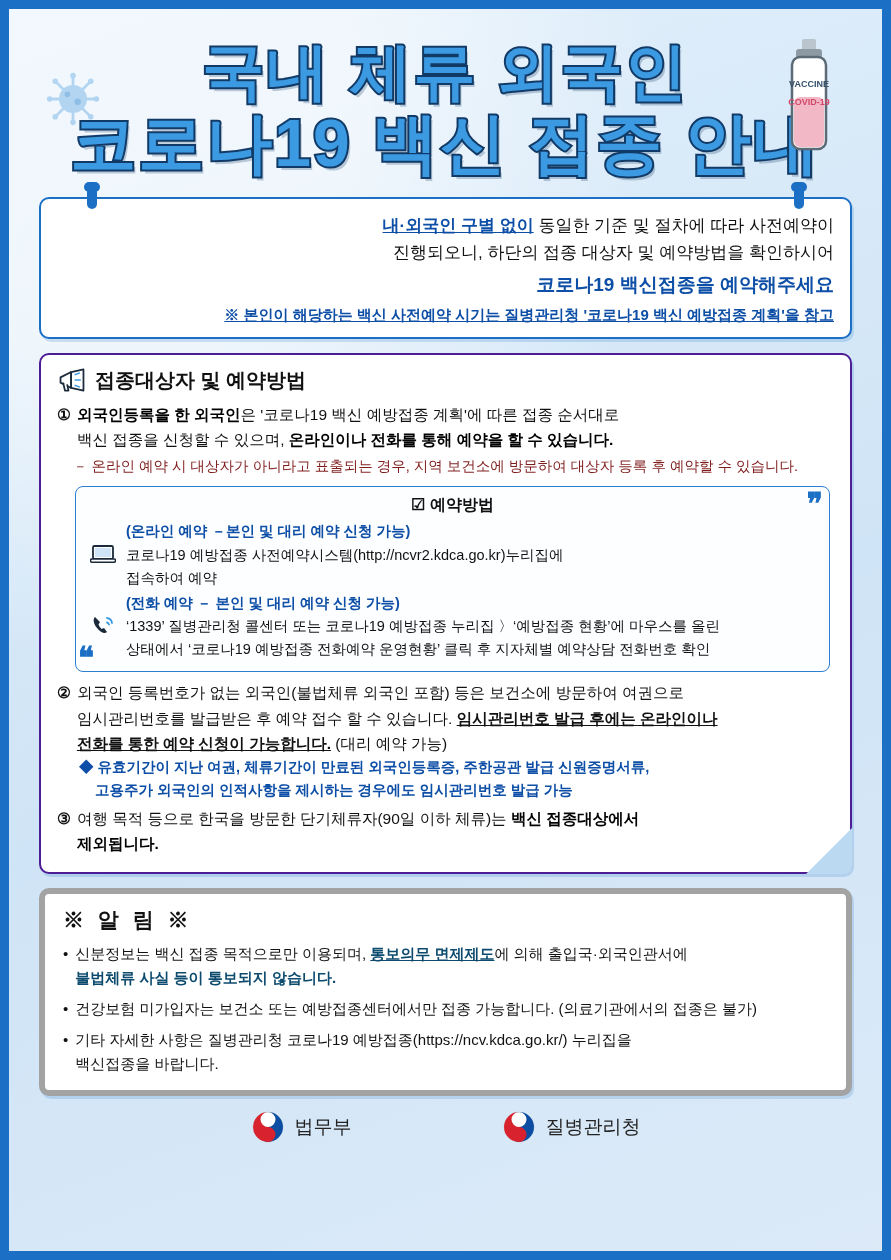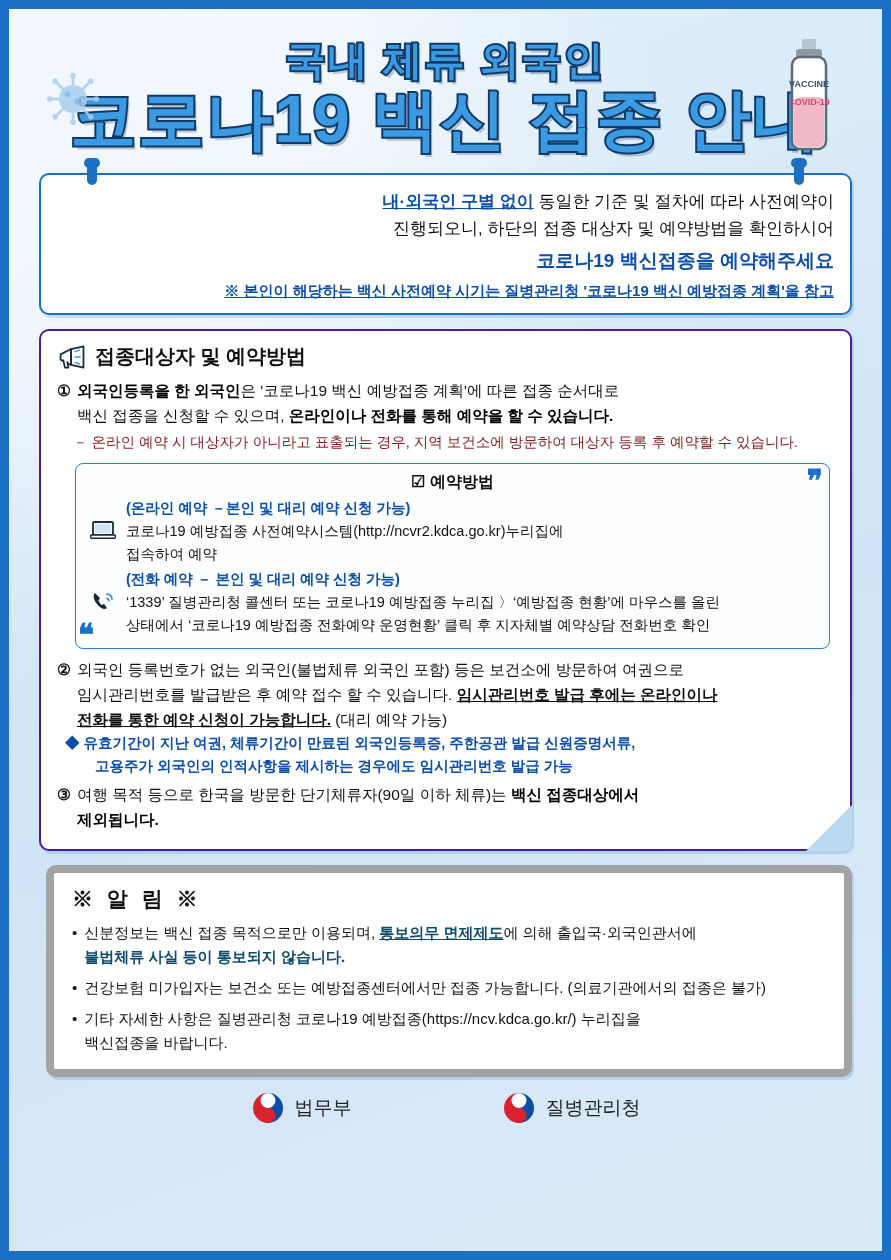--- a/index.html
+++ b/index.html
@@ -47,21 +47,21 @@
   
   .title-block {
     text-align: center;
     padding-top: 14px;
     position: relative;
     z-index: 4;
   }
   .title-line {
     font-family: "Liberation Sans", sans-serif;
     font-weight: bold;
-    font-size: 40px;
+    font-size: 62px;
     letter-spacing: 2px;
     line-height: 1.08;
     color: #3b9ae1;
     -webkit-text-stroke: 4px #123a66;
     paint-order: stroke fill;
     text-shadow: 3px 4px 0 rgba(18,58,102,0.25);
   }
   .title-line.l2 { font-size: 66px; margin-top: 2px; }
 
   
@@ -150,28 +150,28 @@
   }
   .quote.tr { right: 8px; top: 2px; }
   .quote.bl { left: 2px; bottom: -2px; }
   .res-row { display: flex; gap: 8px; align-items: center; }
   .res-ico { flex: none; width: 30px; text-align: center; padding-top: 2px; }
   .res-txt { font-size: 14.5px; line-height: 1.6; color: #111; }
   .res-head-blue { color: #0d4ea6; font-weight: bold; font-size: 14.5px; }
 
   .diamond-line {
     font-size: 14.5px; font-weight: bold; color: #0d4ea6;
-    line-height: 1.6; margin-left: 8px;
+    line-height: 1.6; margin-left: 22px;
   }
 
   
   .notice {
-    margin: 14px 8px 0 15px;
+    margin: 14px 8px 0 8px;
     background: #ffffff;
-    border: 8px solid #a3a3a3;
+    border: 6px solid #a3a3a3;
     border-radius: 10px;
     padding: 12px 18px 14px 18px;
     box-shadow: 2px 3px 0 rgba(27,111,196,0.18);
   }
   .notice-title {
     font-size: 21px; font-weight: bold; color: #111;
     letter-spacing: 4px; margin-bottom: 8px;
   }
   .bullet {
     display: flex; gap: 7px; font-size: 15px; line-height: 1.6;

